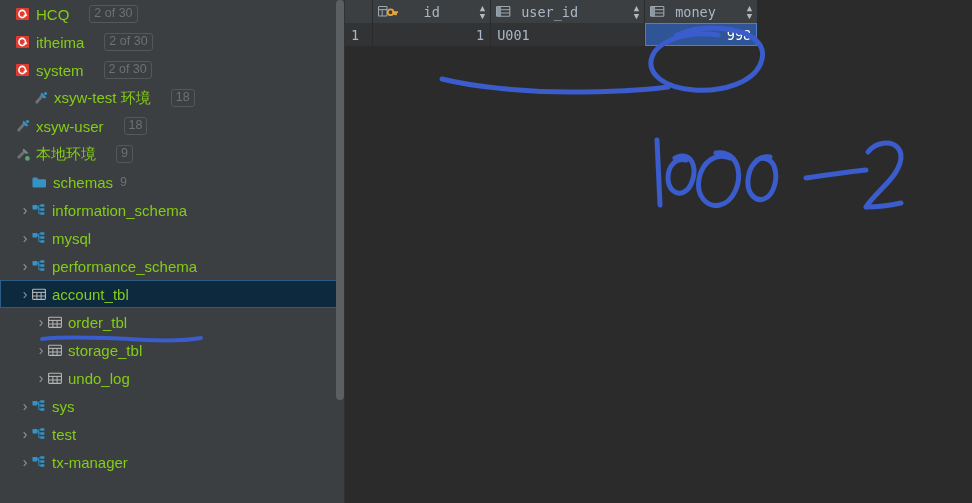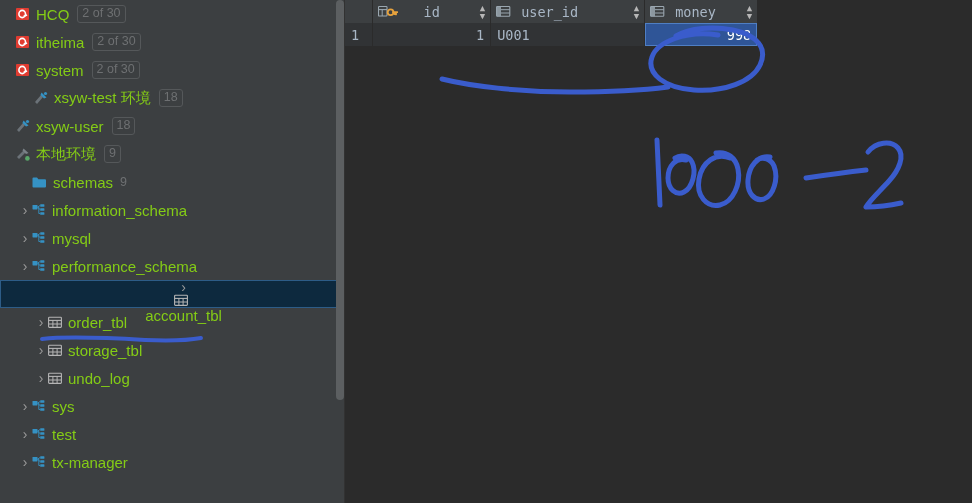--- a/index.html
+++ b/index.html
@@ -64,21 +64,21 @@
     display: inline-flex;
     align-items: center;
     justify-content: center;
     margin-right: 6px;
     position: relative;
   }
   .ico svg { display: block; }
 
   .label { color: #84cc16; }
   .count {
-    margin-left: 8px;
+    margin-left: 20px;
     color: #6e7072;
     font-size: 12.5px;
     border: 1px solid #55585a;
     border-radius: 3px;
     padding: 0px 4px 1px 4px;
     line-height: 15px;
   }
   .count.plain {
     border: none;
     padding: 0 0 0 0;
@@ -335,21 +335,21 @@
             <svg width="14" height="13" viewBox="0 0 14 13">
               <rect x="0.5" y="1" width="5" height="4.4" rx="0.6" fill="#3592c4"></rect>
               <rect x="8.2" y="0.2" width="4.2" height="2.6" rx="0.5" fill="#3592c4"></rect>
               <rect x="8.2" y="4.2" width="4.2" height="2.6" rx="0.5" fill="#3592c4"></rect>
               <rect x="8.2" y="8.2" width="4.2" height="2.6" rx="0.5" fill="#3592c4"></rect>
               <path d="M5.6 3.2 L8.0 1.5 M5.6 3.2 L8.0 5.5 M5.6 3.2 L6.8 3.2 L6.8 9.5 L8.0 9.5" stroke="#3592c4" stroke-width="0.9" fill="none"></path>
             </svg>
           </span>
           <span class="label">performance_schema</span>
         </div>
-        <div class="tree-row selected" style="padding-left: 28px; flex-direction: column;">
+        <div class="tree-row selected" style="padding-left: 18px;">
           <span class="chev closed"></span>
           <span class="ico">
             <svg width="14" height="13" viewBox="0 0 14 13">
               <rect x="0.6" y="1.2" width="12.8" height="10.2" rx="0.8" fill="none" stroke="#b5b5b5" stroke-width="1.1"></rect>
               <line x1="0.6" y1="4.4" x2="13.4" y2="4.4" stroke="#b5b5b5" stroke-width="1.1"></line>
               <line x1="0.6" y1="8" x2="13.4" y2="8" stroke="#b5b5b5" stroke-width="1"></line>
               <line x1="4.9" y1="4.4" x2="4.9" y2="11.4" stroke="#b5b5b5" stroke-width="1"></line>
               <line x1="9.1" y1="4.4" x2="9.1" y2="11.4" stroke="#b5b5b5" stroke-width="1"></line>
             </svg>
           </span>

